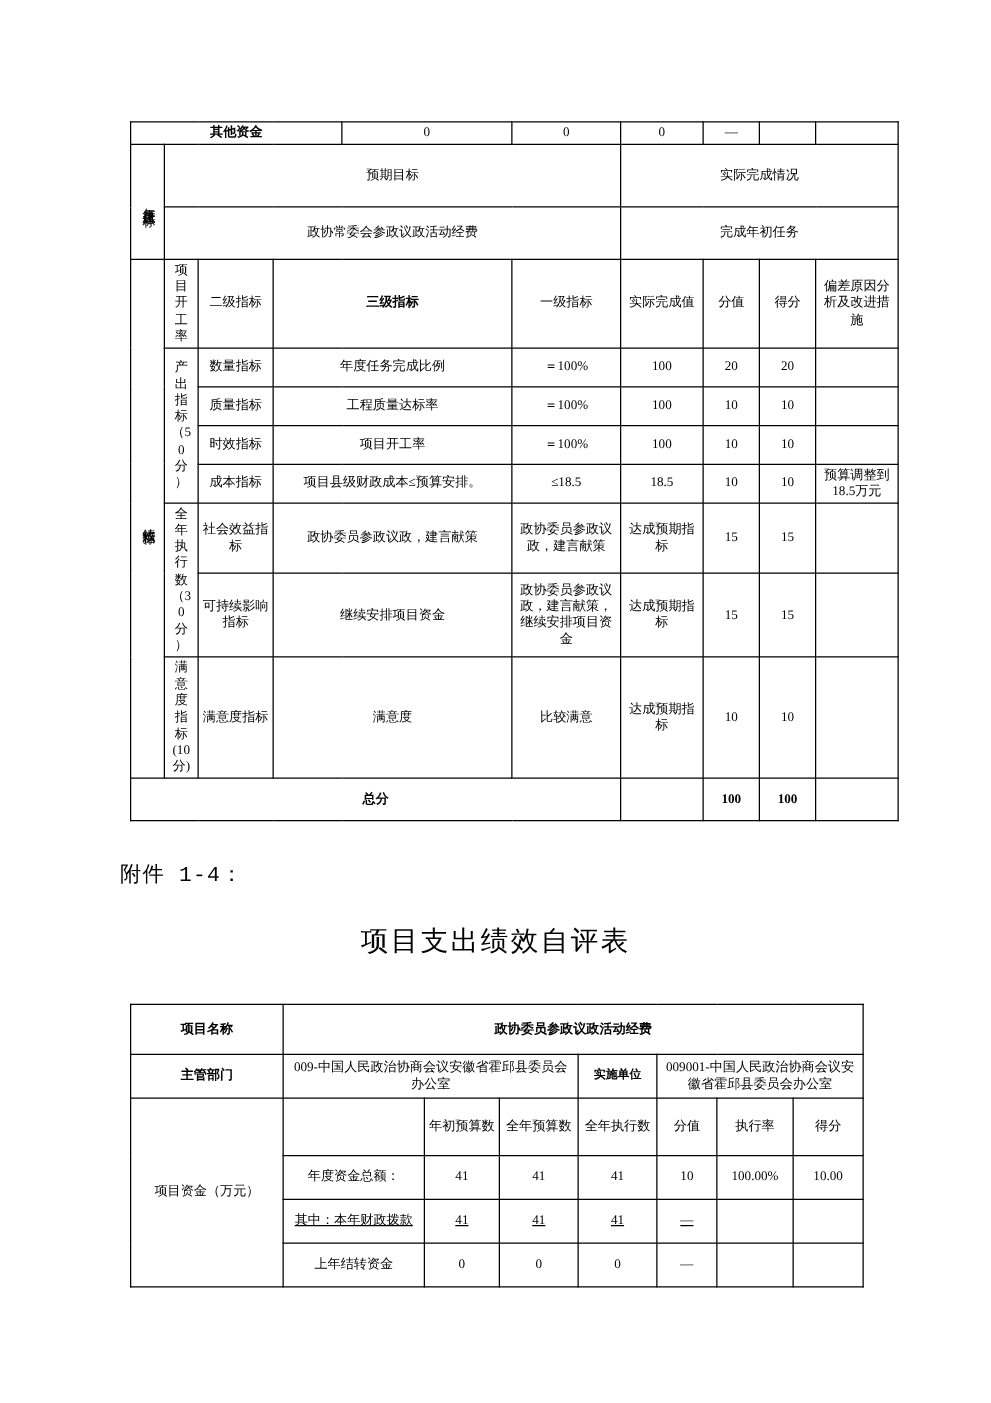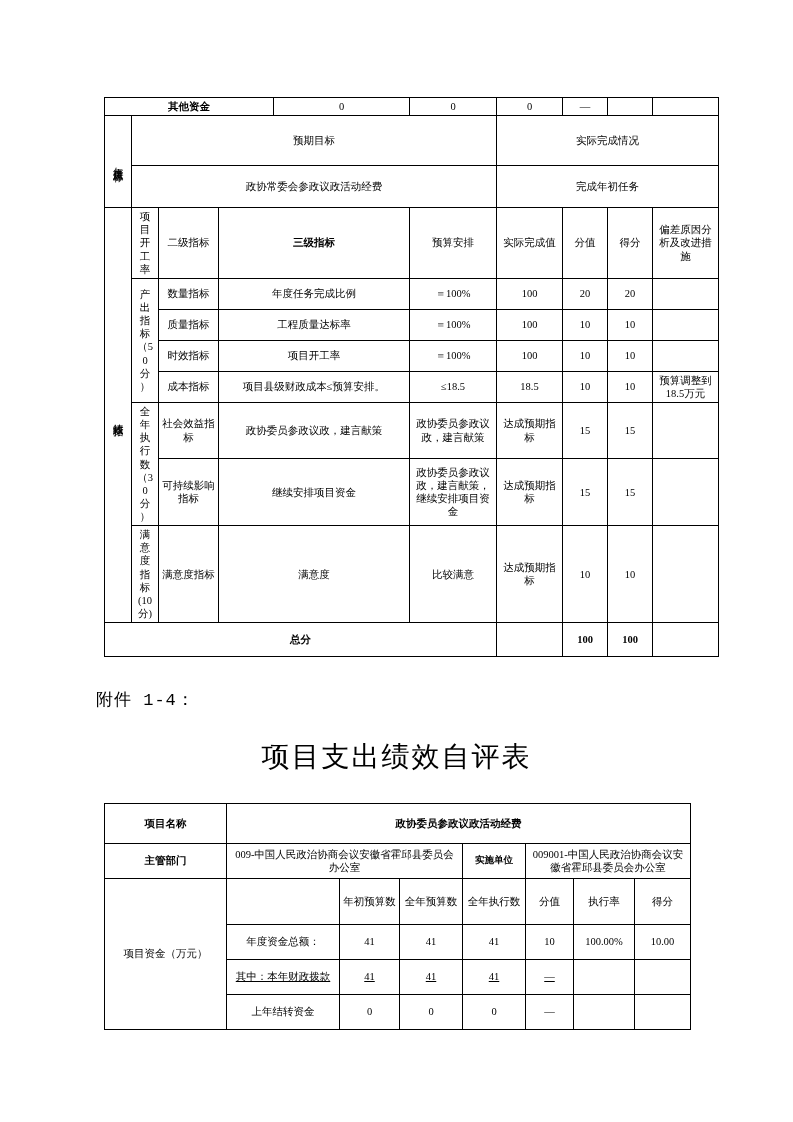--- a/index.html
+++ b/index.html
@@ -64,21 +64,21 @@
     font-size: 17px;
     font-family: "Liberation Mono", "DejaVu Sans Mono", monospace;
     letter-spacing: 1px;
   }
   .doc-title {
     position: absolute;
     left: 0;
     top: 738px;
     width: 793px;
     text-align: center;
-    font-size: 28px;
+    font-size: 22px;
     letter-spacing: 2px;
   }
   .doc-subtitle {
     position: absolute;
     left: 0;
     top: 778px;
     width: 793px;
     text-align: center;
     font-size: 12.5px;
   }
@@ -133,21 +133,21 @@
       <td colspan="4" class="left">完成年初任务</td>
     </tr>
 
     <tr style="height:40px;">
       <td rowspan="8" style="padding:2px 1px;">
         <span class="vert">绩效指标</span>
       </td>
       <td>项目开工率</td>
       <td>二级指标</td>
       <td colspan="2" class="bold">三级指标</td>
-      <td>预算安排</td>
+      <td>一级指标</td>
       <td>实际完成值</td>
       <td>分值</td>
       <td>得分</td>
       <td class="left small">偏差原因分析及改进措施</td>
     </tr>
 
     <tr style="height:31px;">
       <td rowspan="4">产出指标（50分）</td>
       <td>数量指标</td>
       <td colspan="2" class="left">年度任务完成比例</td>

